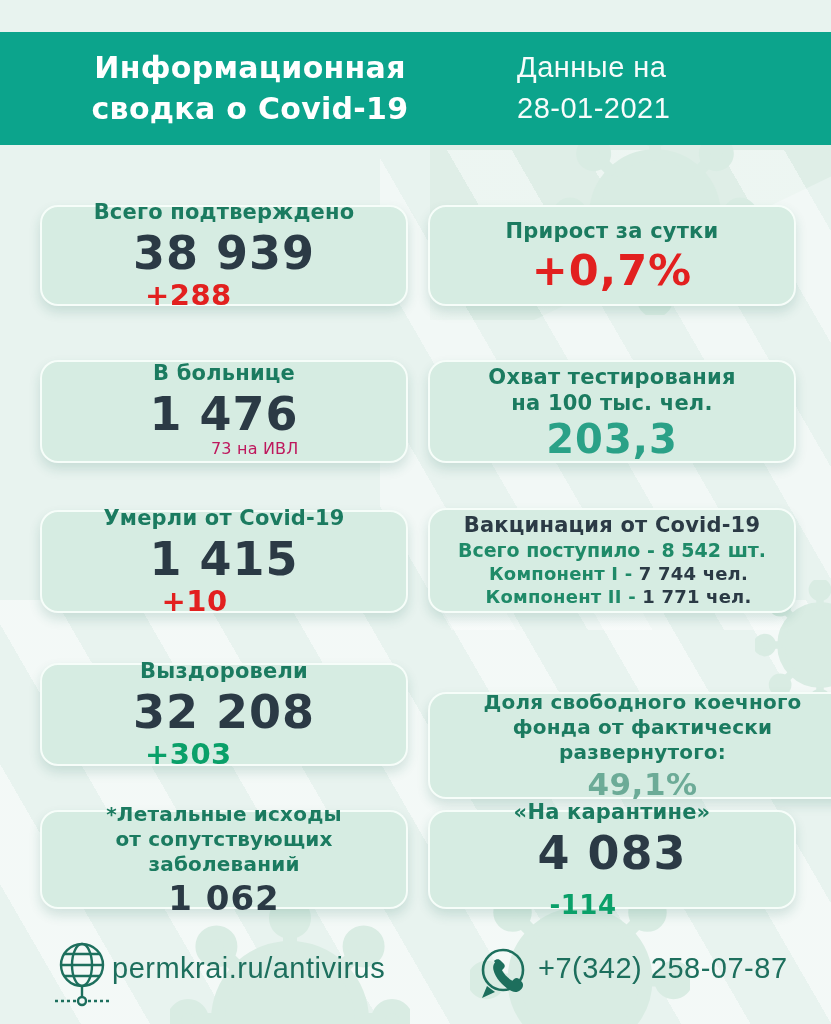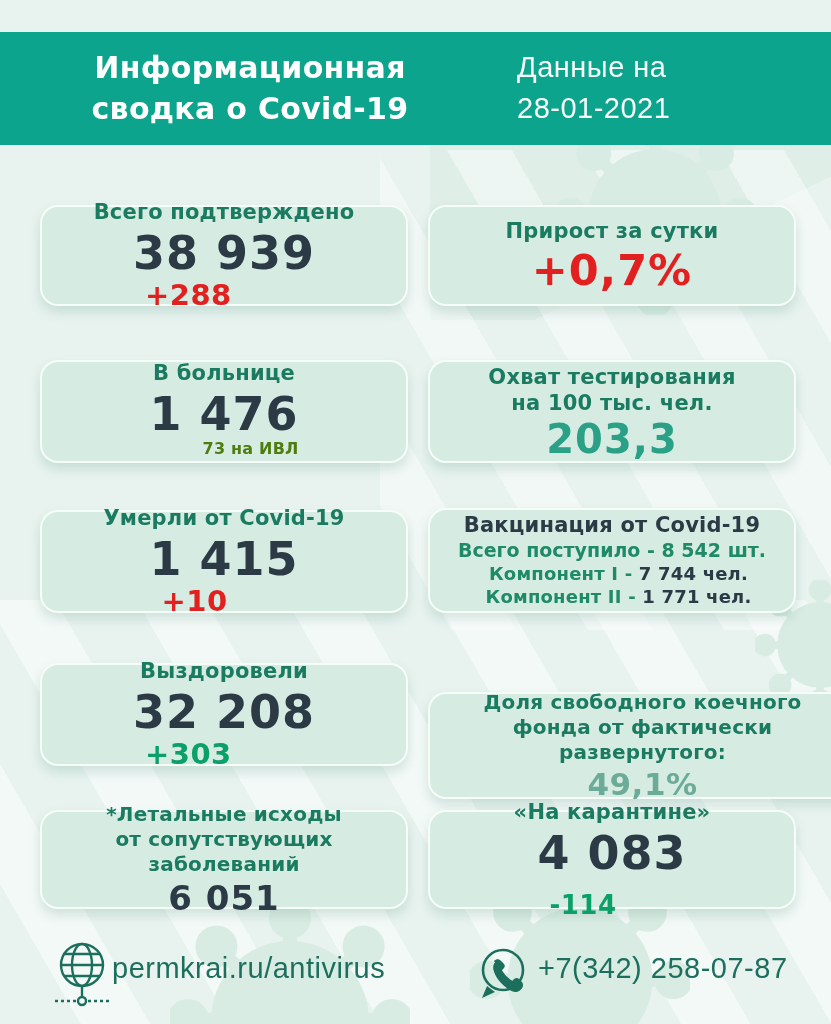--- a/index.html
+++ b/index.html
@@ -67,21 +67,21 @@
   .delta{font-weight:bold;margin-left:12px;margin-top:1px;letter-spacing:0.5px;}
   .red{color:#E2201F;}
   .green{color:#0AA069;}
   .delta-lg{font-size:29px;}
   .delta-md{font-size:26px;margin-top:12px;}
   .value-red{font-weight:bold;font-size:43px;line-height:1.05;color:#E2201F;letter-spacing:1px;margin-top:4px;}
   .value-teal{font-weight:bold;font-size:40px;line-height:1.05;color:#2AA187;letter-spacing:1px;margin-top:2px;}
   .value-muted{font-weight:bold;font-size:31px;line-height:1.1;color:#6CAB97;letter-spacing:0.5px;margin-top:2px;}
   .value-mid{font-weight:bold;font-size:34px;line-height:1.1;color:#2B3A45;letter-spacing:1px;margin-top:3px;}
   .note{
-    font-weight:bold;font-size:16px;color:#4d7c0f;
+    font-weight:normal;font-size:16px;color:#be185d;
     margin-bottom:5px;letter-spacing:0.2px;
   }
   
   .vacc-title{font-weight:bold;font-size:21px;line-height:25px;color:#2B3A45;letter-spacing:0.2px;}
   .vacc-supplied{font-weight:bold;font-size:19px;line-height:24px;color:#1F8A68;margin-top:0;}
   .vacc-line{font-size:18px;line-height:23px;letter-spacing:0.2px;margin-left:13px;}
   .vacc-line .lbl{font-weight:bold;color:#1F8A68;}
   .vacc-line .val{font-weight:bold;color:#2B3A45;}
   
   .footer{position:absolute;left:0;top:930px;width:831px;height:94px;z-index:2;}
@@ -208,21 +208,21 @@
   <div class="card" style="left:428px;top:692px;width:429px;height:107px">
     <div class="card-label small">Доля свободного коечного</div>
     <div class="card-label small">фонда от фактически</div>
     <div class="card-label small">развернутого:</div>
     <div class="value-muted">49,1%</div>
   </div>
 
   <div class="card" style="left:40px;top:810px;width:368px;height:99px">
     <div class="card-label small">*Летальные исходы</div>
     <div class="card-label small">от сопутствующих заболеваний</div>
-    <div class="value-mid">6 051</div>
+    <div class="value-mid">1 062</div>
   </div>
 
   <div class="card" style="left:428px;top:810px;width:368px;height:99px">
     <div class="card-label">«На карантине»</div>
     <div class="num-row">
       <span class="big-num">4 083</span>
       <span class="delta delta-md green">-114</span>
     </div>
   </div>
 

